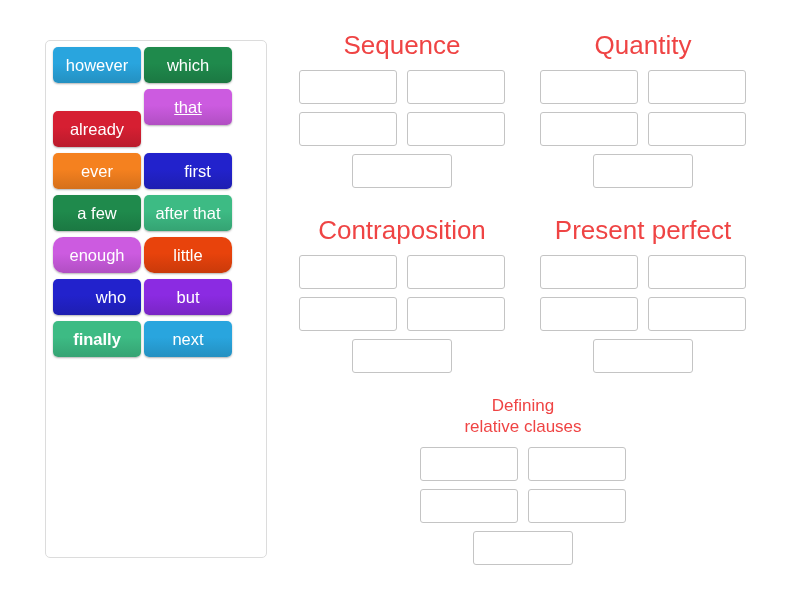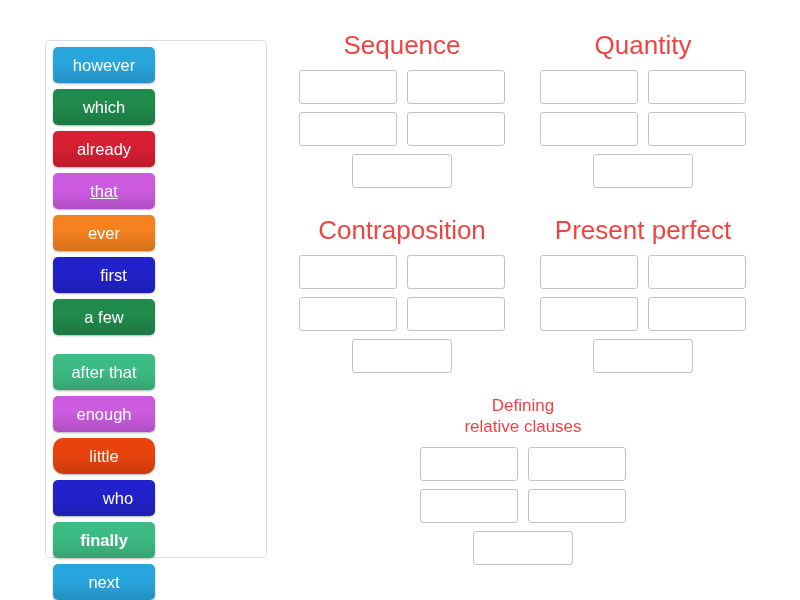--- a/index.html
+++ b/index.html
@@ -24,21 +24,21 @@
     border: 1px solid #dcdcdc;
     border-radius: 5px;
     background: #ffffff;
     padding: 6px 6px 6px 7px;
     display: flex;
     flex-wrap: wrap;
     align-content: flex-start;
     gap: 0px;
   }
   .tile {
-    width: 102px;
+    width: 88px;
     height: 36px;
     margin: 0 3px 6px 0;
     border-radius: 5px;
     color: #ffffff;
     font-size: 16.5px;
     line-height: 36px;
     text-align: center;
     white-space: nowrap;
     overflow: hidden;
     box-shadow: 0 1px 2px rgba(0,0,0,0.30);
@@ -91,29 +91,30 @@
   .g-defining   { left: 412px; top: 395px; width: 222px; }
 </style>
 </head>
 <body>
 
 <div id="root">
 
   <div class="word-bank" id="word-bank">
       <div class="tile" style="background: linear-gradient(rgb(41, 165, 222) 0%, rgb(41, 165, 222) 45%, rgb(36, 144, 193) 100%);">however</div>
       <div class="tile" style="background: linear-gradient(rgb(31, 138, 76) 0%, rgb(31, 138, 76) 45%, rgb(27, 120, 66) 100%);">which</div>
-      <div class="tile" style="background: linear-gradient(rgb(214, 31, 50) 0%, rgb(214, 31, 50) 45%, rgb(186, 27, 44) 100%);">already</div>
+      <div class="tile" style="background: linear-gradient(rgb(214, 31, 50) 0%, rgb(214, 31, 50) 45%, rgb(186, 27, 44) 100%); margin-top: 22px;">already</div>
       <div class="tile" style="background: linear-gradient(rgb(204, 91, 224) 0%, rgb(204, 91, 224) 45%, rgb(177, 79, 195) 100%); text-decoration: underline;">that</div>
       <div class="tile" style="background: linear-gradient(rgb(245, 129, 31) 0%, rgb(245, 129, 31) 45%, rgb(213, 112, 27) 100%);">ever</div>
       <div class="tile" style="background: linear-gradient(rgb(34, 34, 204) 0%, rgb(34, 34, 204) 45%, rgb(30, 30, 177) 100%); padding-left: 19px;">first</div>
       <div class="tile" style="background: linear-gradient(rgb(31, 138, 76) 0%, rgb(31, 138, 76) 45%, rgb(27, 120, 66) 100%);">a few</div>
-      <div class="tile" style="background: linear-gradient(rgb(61, 187, 132) 0%, rgb(61, 187, 132) 45%, rgb(53, 163, 115) 100%); margin-top: 13px;">after that</div>
-      <div class="tile" style="background: linear-gradient(rgb(204, 91, 224) 0%, rgb(204, 91, 224) 45%, rgb(177, 79, 195) 100%);">enough</div>
+      <div class="tile" style="background: linear-gradient(rgb(61, 187, 132) 0%, rgb(61, 187, 132) 45%, rgb(53, 163, 115) 100%);">after that</div>
+      <div class="tile" style="background: linear-gradient(rgb(204, 91, 224) 0%, rgb(204, 91, 224) 45%, rgb(177, 79, 195) 100%); border-radius: 10px;">enough</div>
       <div class="tile" style="background: linear-gradient(rgb(232, 67, 12) 0%, rgb(232, 67, 12) 45%, rgb(202, 58, 10) 100%); border-radius: 10px;">little</div>
       <div class="tile" style="background: linear-gradient(rgb(34, 34, 204) 0%, rgb(34, 34, 204) 45%, rgb(30, 30, 177) 100%); padding-left: 28px;">who</div>
+      <div class="tile" style="background: linear-gradient(rgb(139, 43, 226) 0%, rgb(139, 43, 226) 45%, rgb(121, 37, 197) 100%);">but</div>
       <div class="tile" style="background: linear-gradient(rgb(61, 187, 132) 0%, rgb(61, 187, 132) 45%, rgb(53, 163, 115) 100%); font-weight: bold;">finally</div>
       <div class="tile" style="background: linear-gradient(rgb(41, 165, 222) 0%, rgb(41, 165, 222) 45%, rgb(36, 144, 193) 100%);">next</div>
     </div>
 
   <div class="group g-sequence">
     <div class="group-title">Sequence</div>
     <div class="zone-rows">
       <div class="zone-row">
         <div class="zone"></div>
         <div class="zone"></div>

